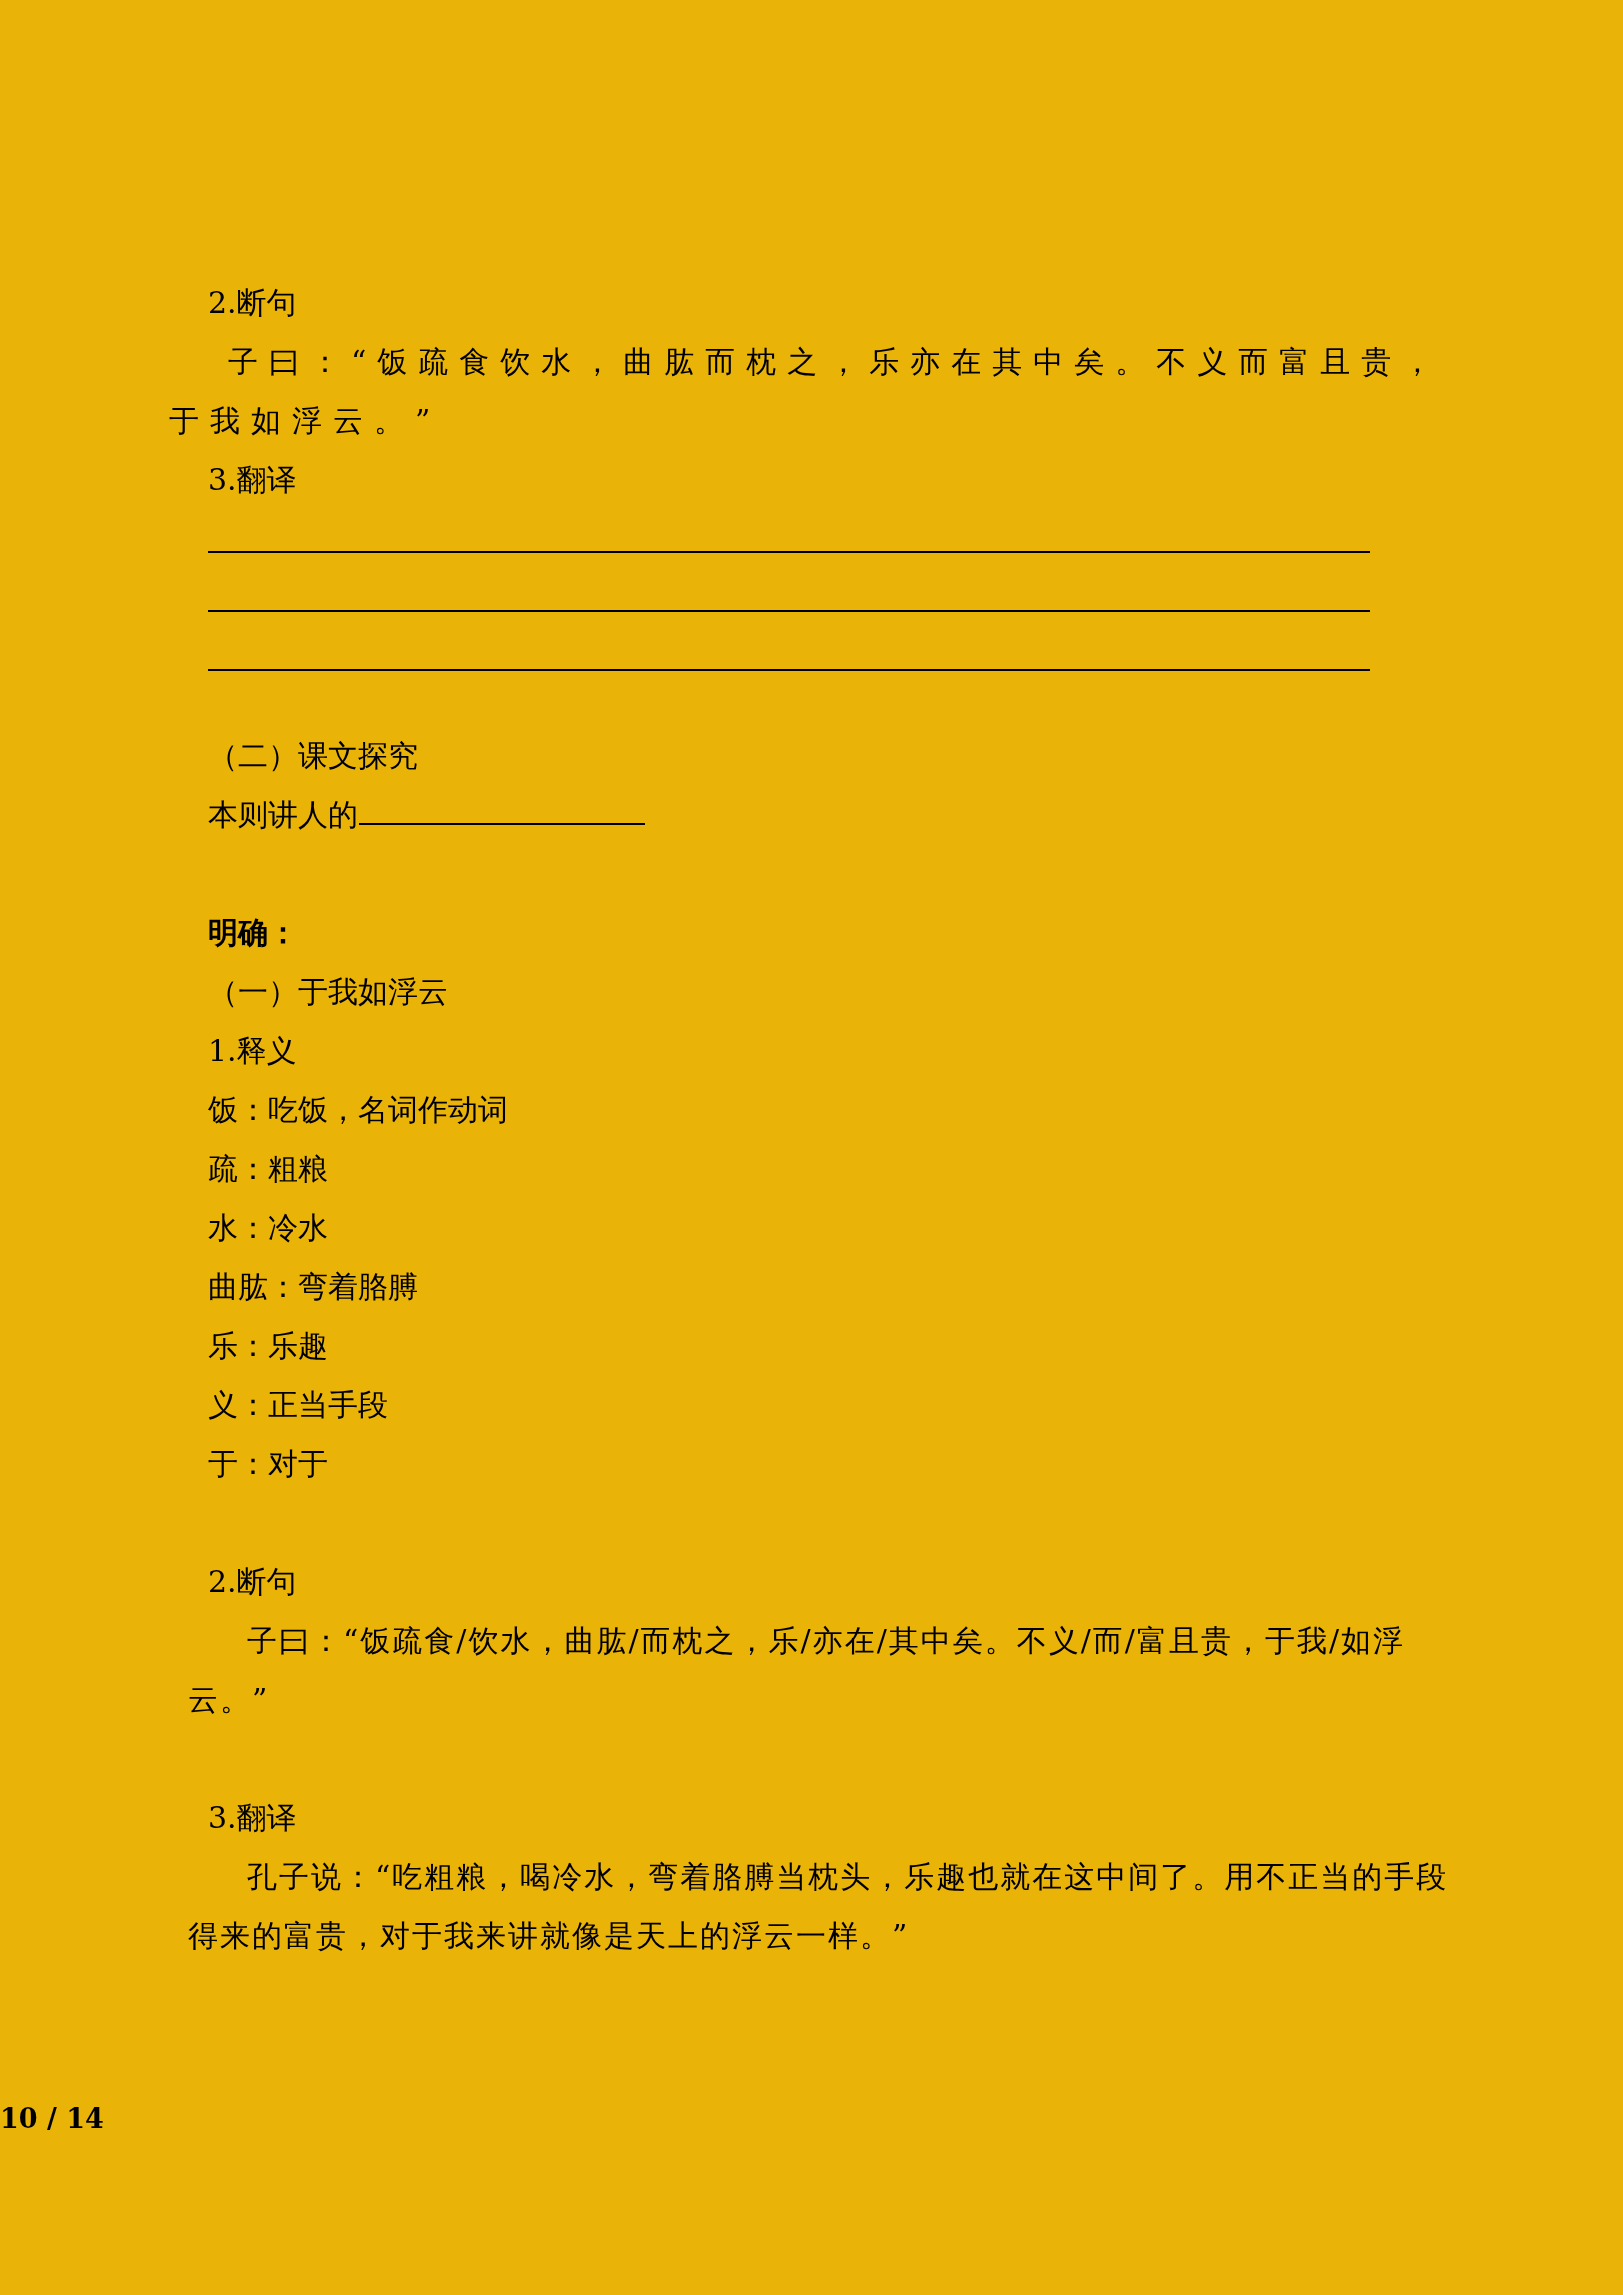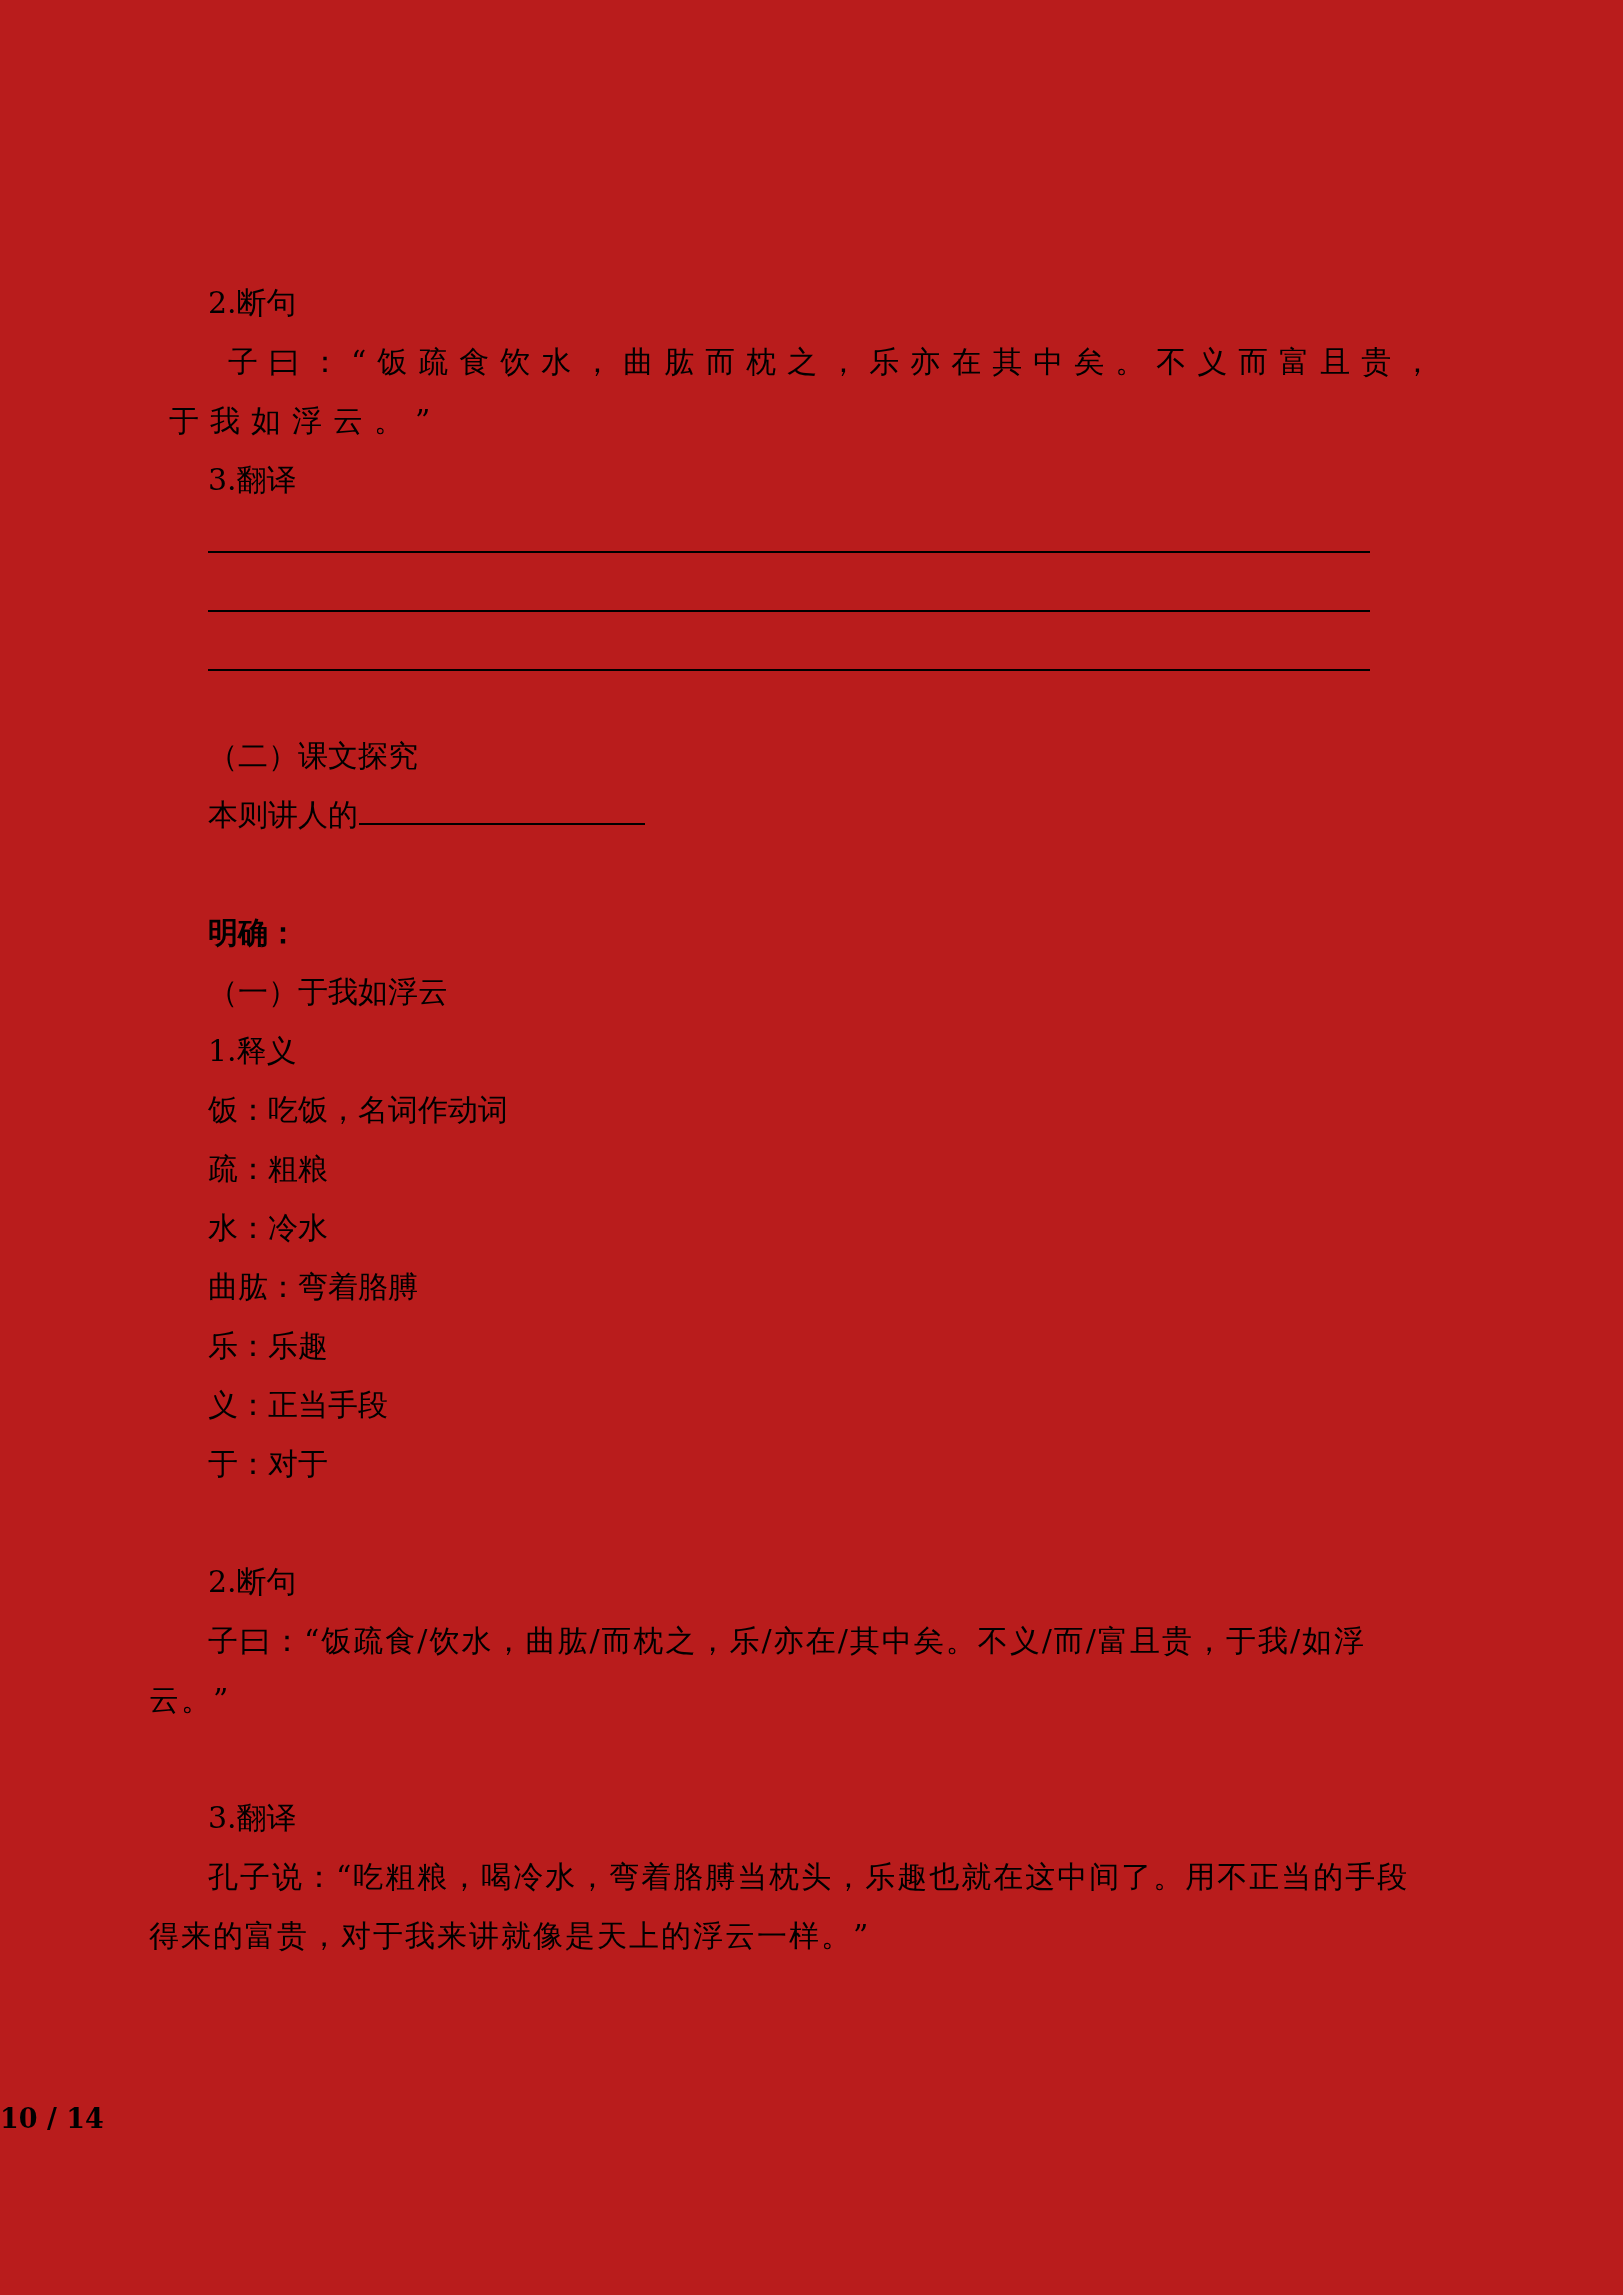--- a/index.html
+++ b/index.html
@@ -1,36 +1,36 @@
 <!DOCTYPE html>
 <html style="font-size:11px"><head>
 <meta charset="utf-8">
 <style>
   html, body { margin: 0; padding: 0; background: #ffffff; }
   .page {
     position: relative;
     width: 1623px;
     height: 2295px;
-    background: #b91c1c;
+    background: #eab308;
     overflow: hidden;
     font-family: "DejaVu Serif", "Liberation Serif", serif;
     color: #000000;
   }
   .content {
     position: absolute;
     left: 149px;
     top: 273px;
     width: 1304px;
     font-size: 30px;
     line-height: 59px;
   }
   .line { text-indent: 59px; white-space: nowrap; }
   .cont { text-indent: 0; white-space: nowrap; }
   .spread { letter-spacing: 11px; margin-left: 20px; }
-  .tight  { letter-spacing: 2px; }
+  .tight  { letter-spacing: 2px; margin-left: 39px; }
   .bold   { font-weight: 700; }
   .blank  { height: 59px; }
   .answer-line {
     height: 59px;
     width: 1162px;
     margin-left: 59px;
     box-sizing: border-box;
     border-bottom: 2.7px solid #000000;
   }
   .answer-line.first { margin-top: -15px; }

